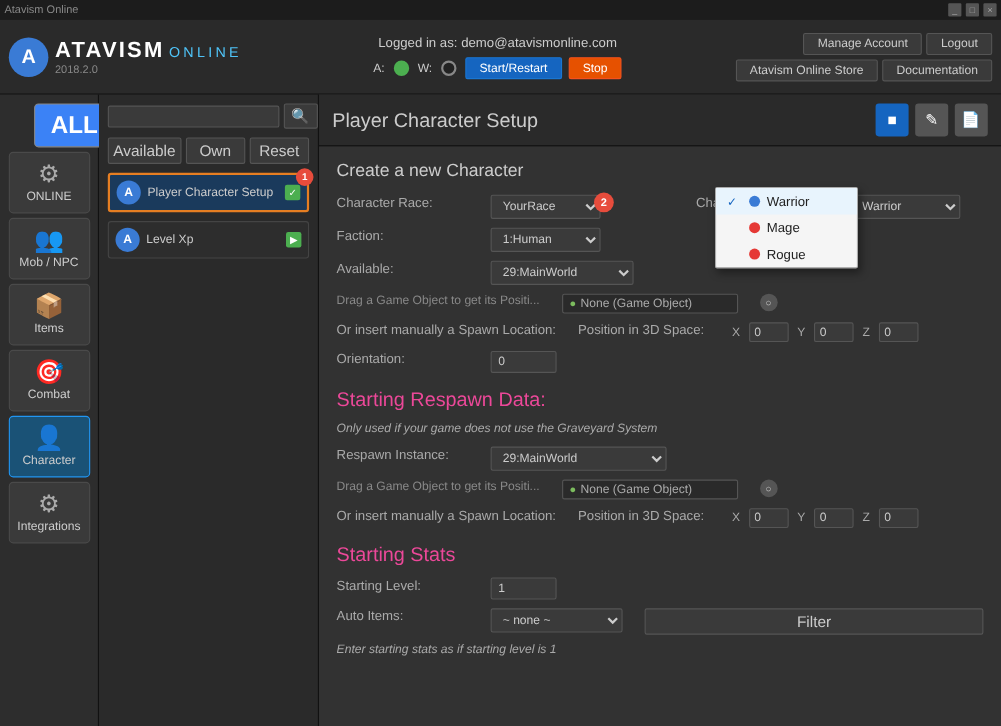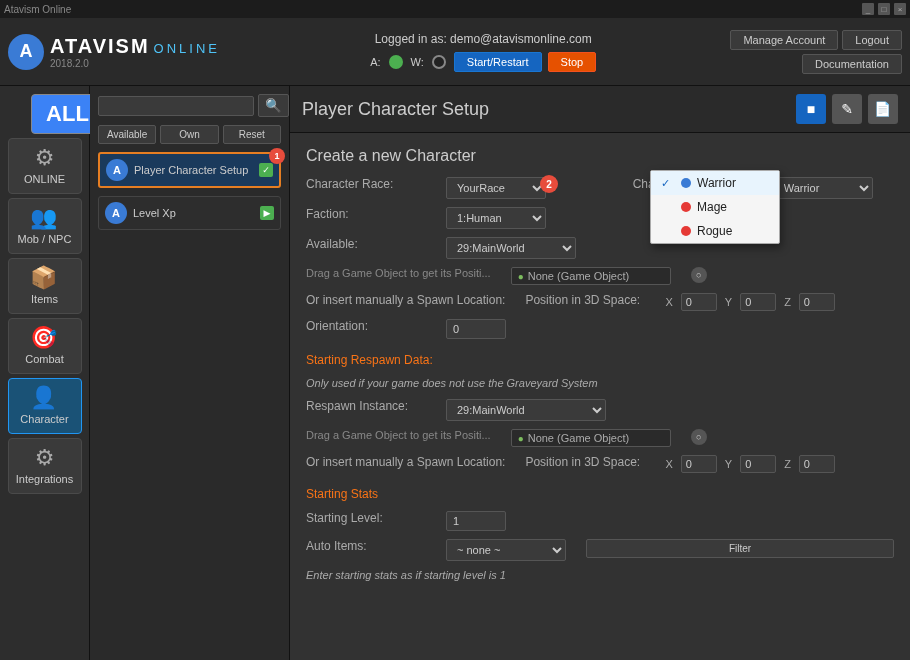--- a/index.html
+++ b/index.html
@@ -193,21 +193,21 @@
       gap: 4px;
     }
     .filter-btn {
       flex: 1;
       background: #3a3a3a;
       border: 1px solid #555;
       color: #ccc;
       padding: 3px 4px;
       cursor: pointer;
       border-radius: 2px;
-      font-size: 10px;
+      font-size: 14px;
       text-align: center;
     }
     .plugin-item {
       background: #1a3a5c;
       border: 2px solid #e67e22;
       border-radius: 3px;
       padding: 5px 6px;
       display: flex;
       align-items: center;
       gap: 6px;
@@ -323,22 +323,22 @@
     .form-input {
       background: #3a3a3a;
       border: 1px solid #555;
       color: #ccc;
       padding: 3px 6px;
       border-radius: 2px;
       font-size: 11px;
       width: 60px;
     }
     .section-divider {
-      font-size: 12px;
-      color: #f97316;
+      font-size: 18px;
+      color: #ec4899;
       margin: 14px 0 10px;
     }
     .note-text {
       color: #aaa;
       font-size: 11px;
       margin-bottom: 10px;
       font-style: italic;
     }
     .game-object-field {
       display: flex;
@@ -462,20 +462,21 @@
       <button class="header-btn orange">Stop</button>
     </div>
   </div>
 
   <div id="header-right">
     <div class="top-row">
       <button class="header-btn">Manage Account</button>
       <button class="header-btn">Logout</button>
     </div>
     <div class="bottom-row">
+      <button class="header-btn">Atavism Online Store</button>
       <button class="header-btn">Documentation</button>
     </div>
   </div>
 </div>
 
 <div id="main-layout">
 
   <div id="sidebar">
     <div class="sidebar-btn all-btn">
       <span class="sidebar-icon">ALL</span>

